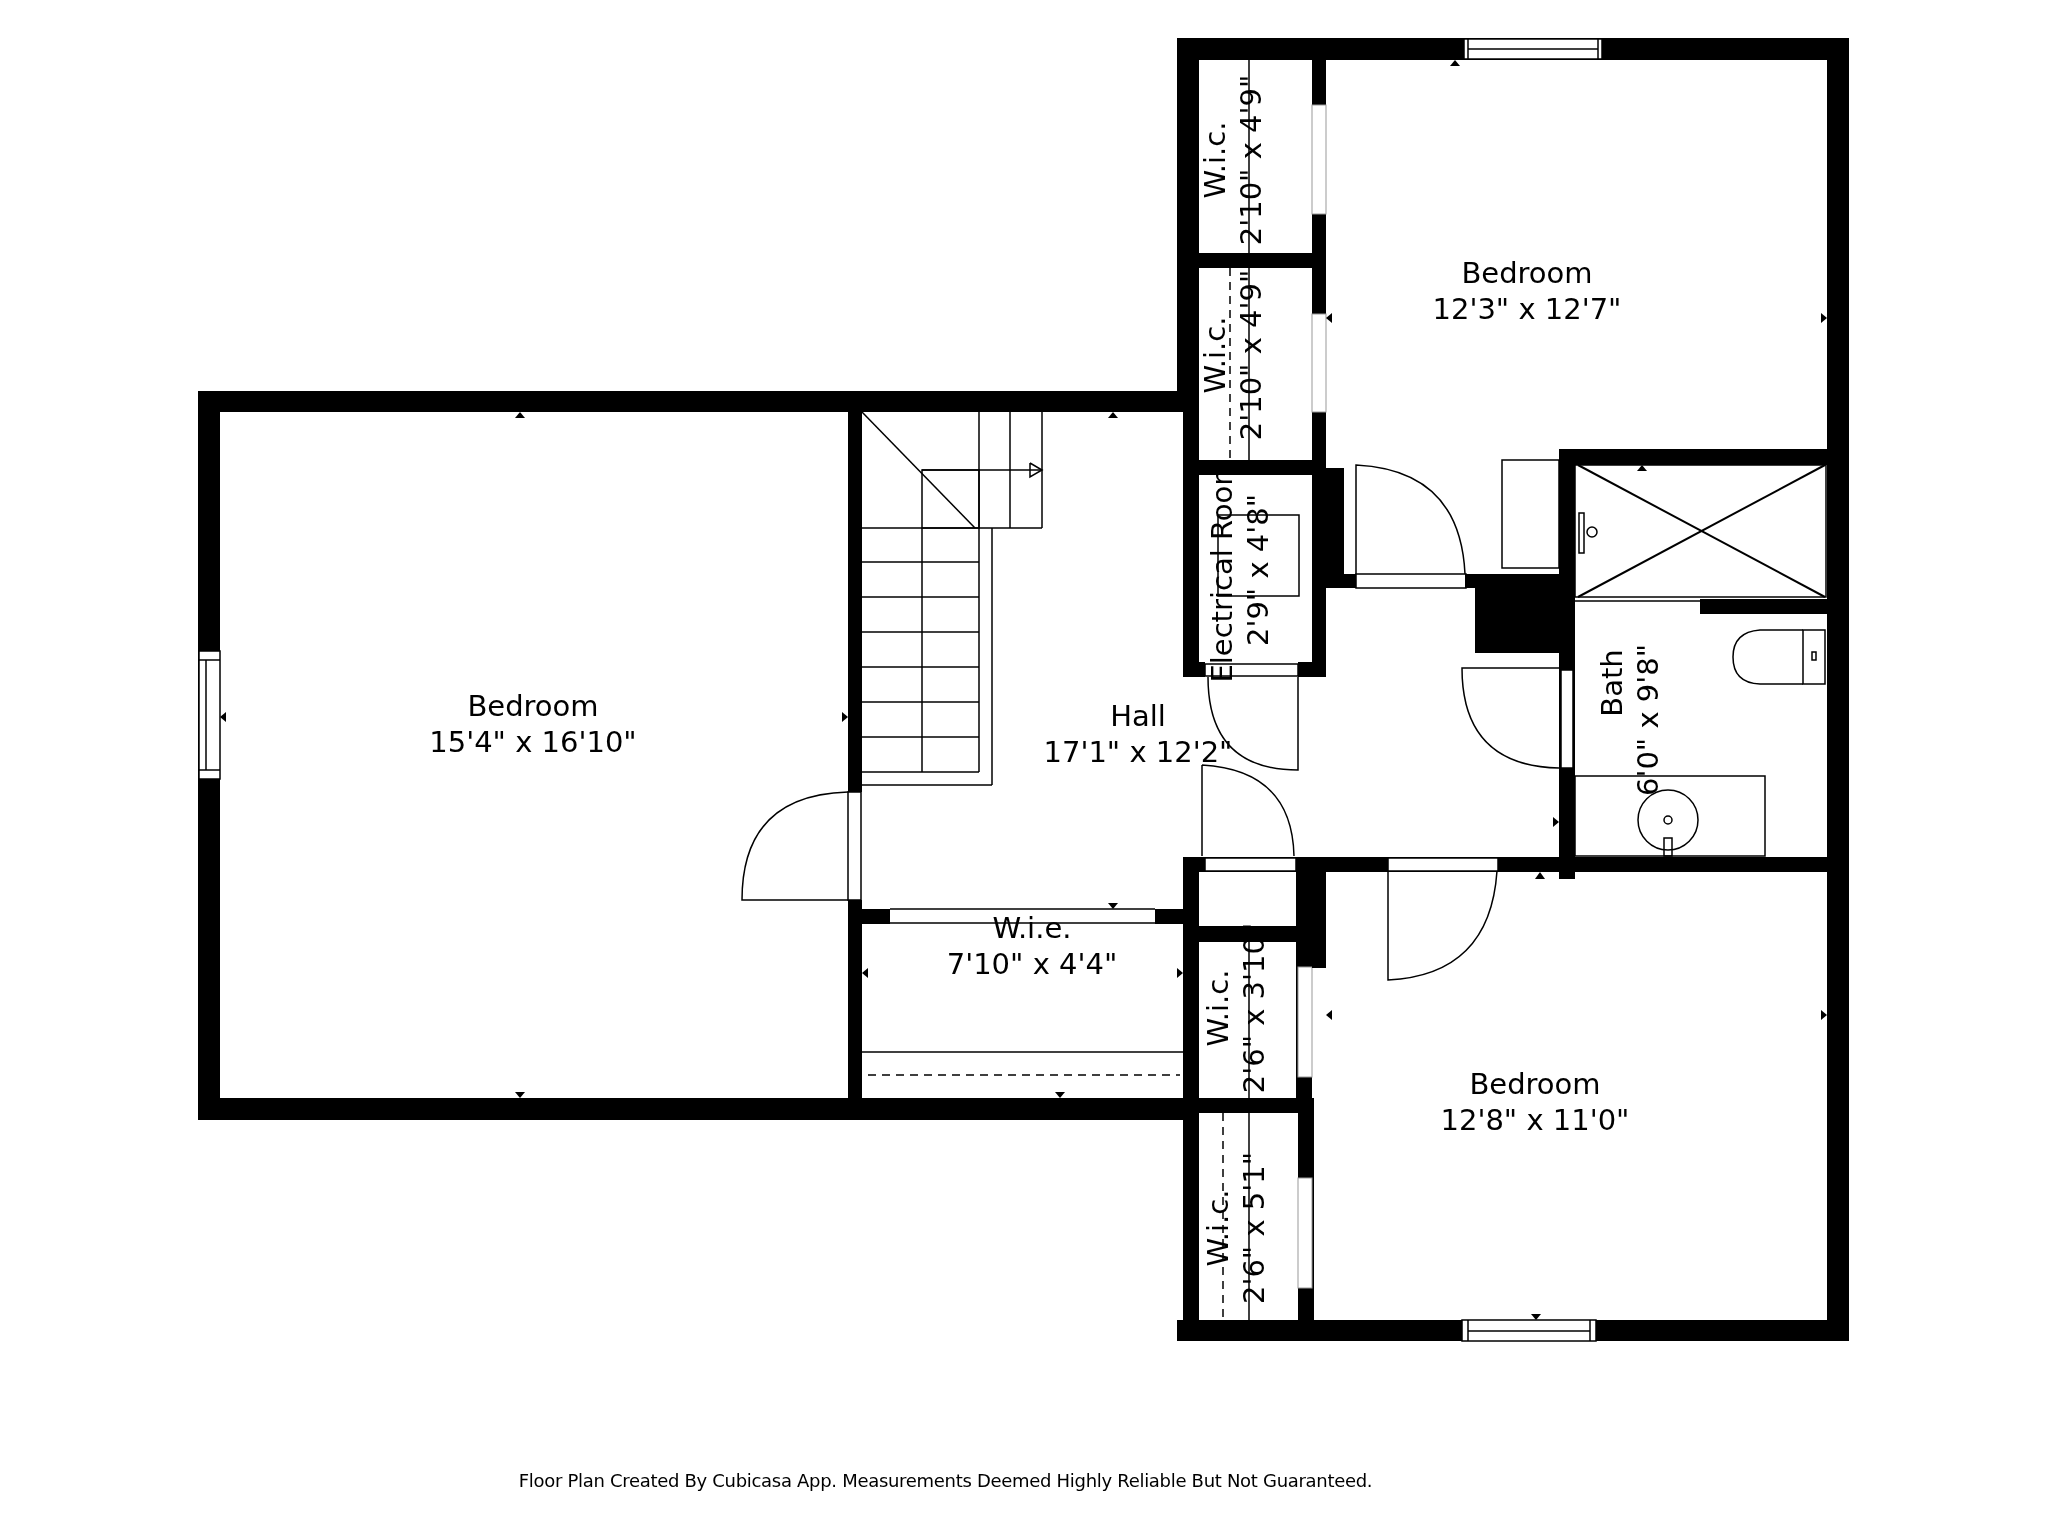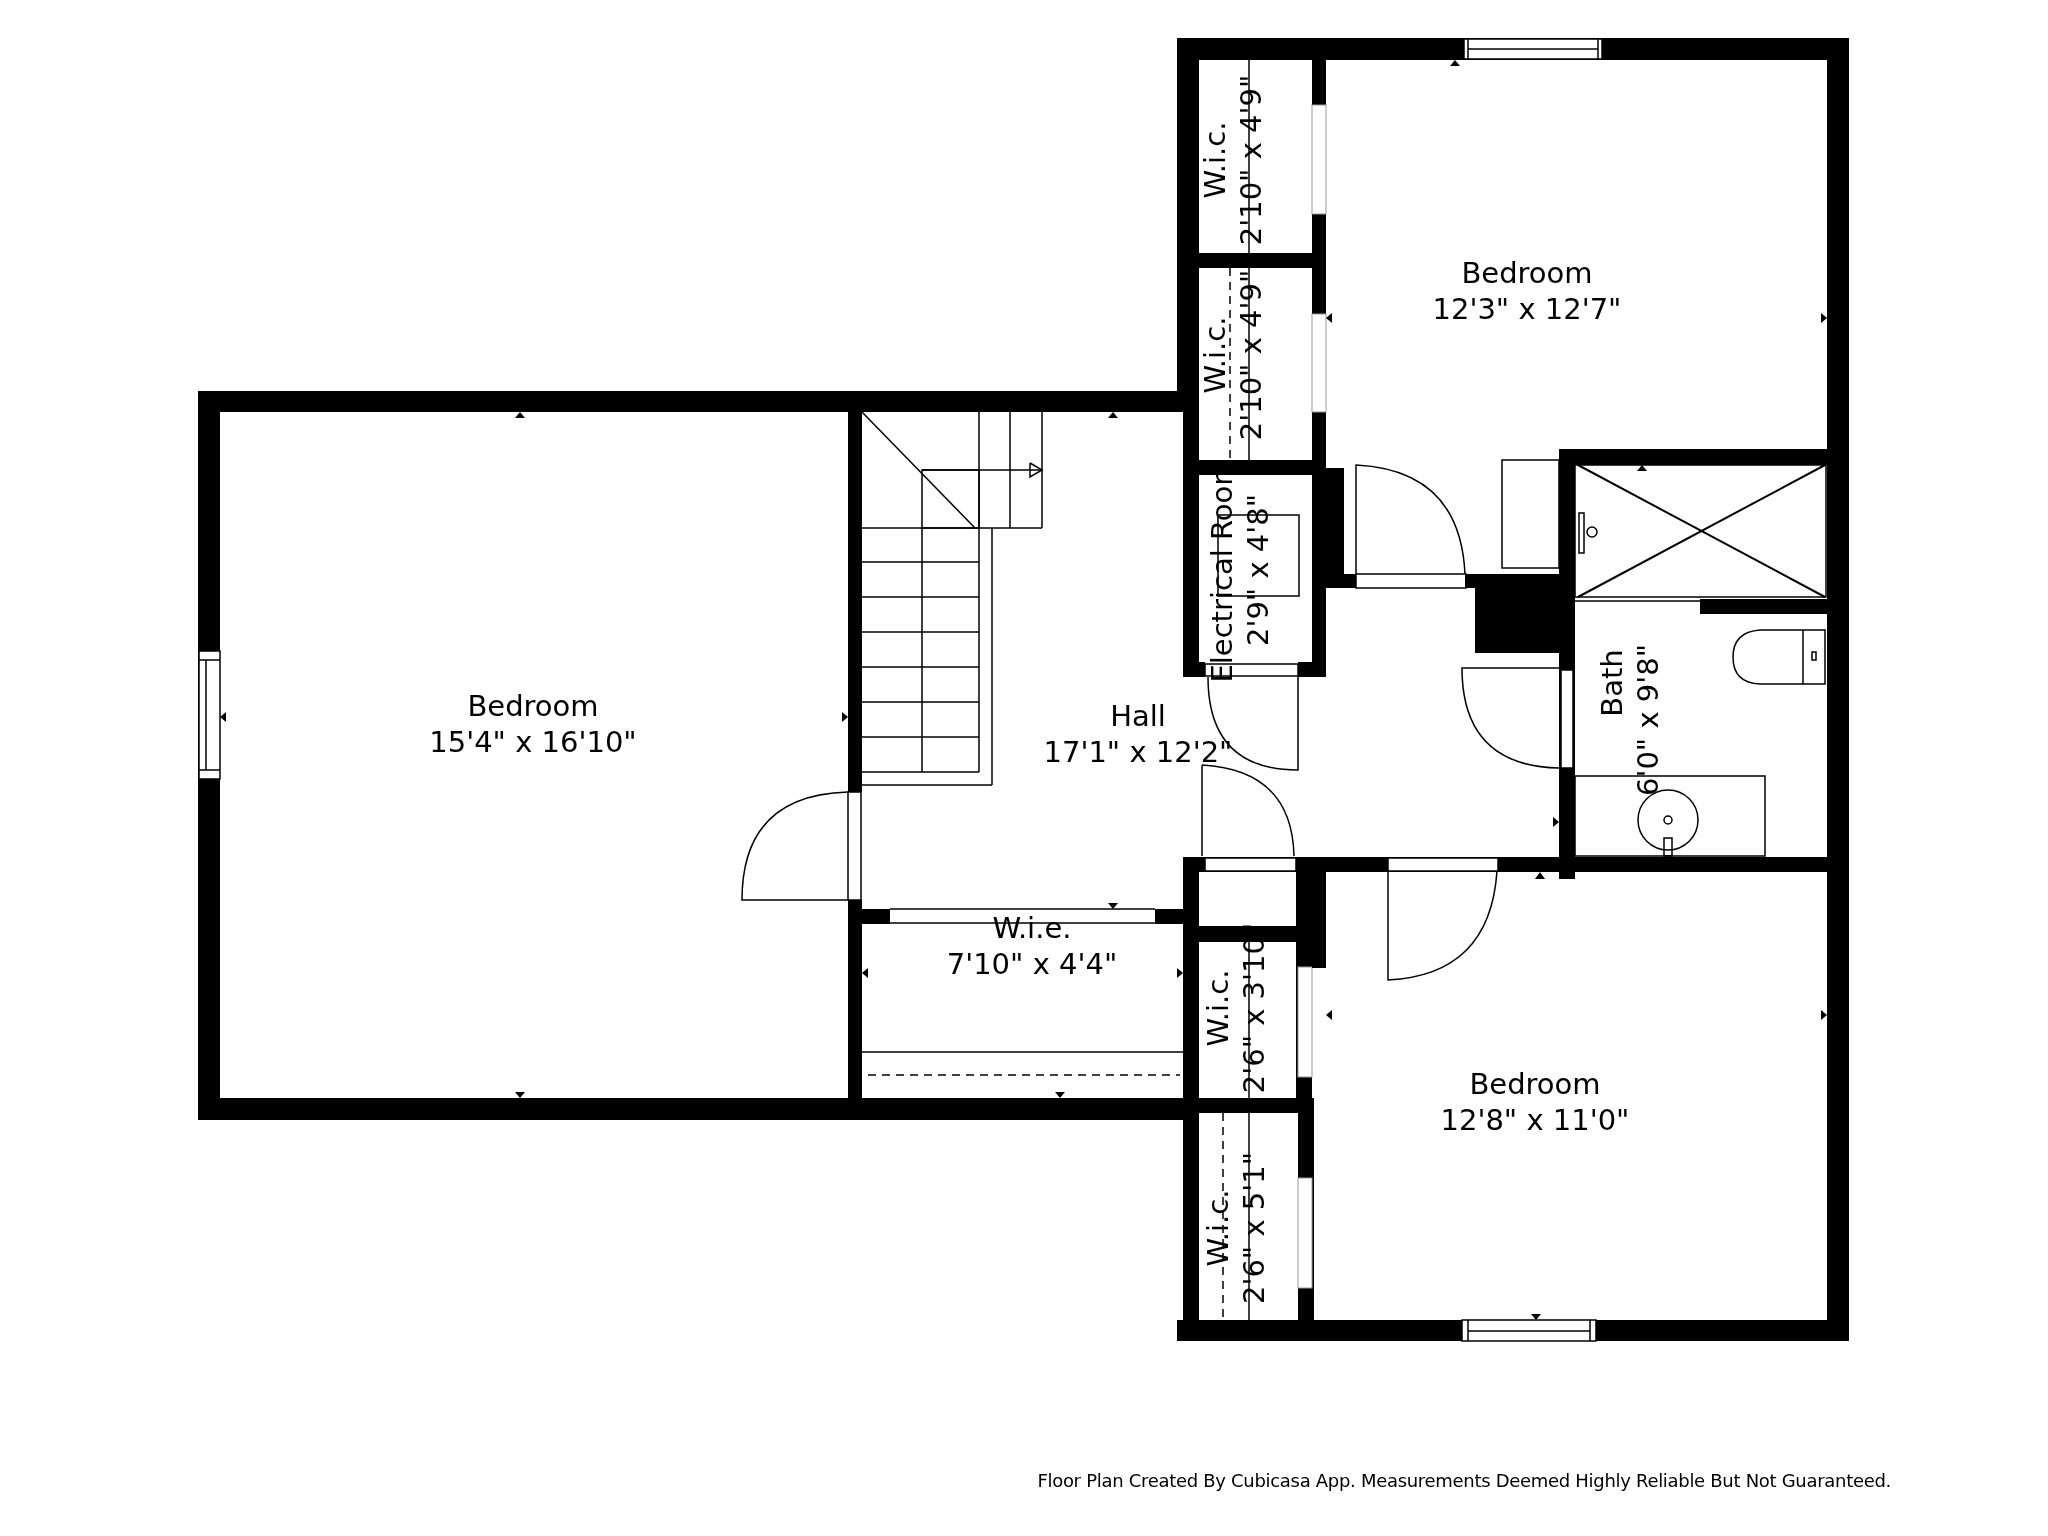--- a/index.html
+++ b/index.html
@@ -5,21 +5,21 @@
   html, body { margin:0; padding:0; background:#ffffff; }
   body { width:2048px; height:1536px; position:relative; overflow:hidden; font-family:"DejaVu Sans", sans-serif; }
   #plan { position:absolute; left:0; top:0; width:2048px; height:1536px; }
   .wall { fill:#000; }
   .thin { fill:none; stroke:#000; stroke-width:2; }
   .thin1 { fill:none; stroke:#000; stroke-width:1.5; }
   .dash { fill:none; stroke:#000; stroke-width:1.5; stroke-dasharray:8 6; }
   .gap { fill:#fff; stroke:#999; stroke-width:1; }
   .win { fill:#fff; stroke:#000; stroke-width:1.5; }
   .lblc { font-family:"DejaVu Sans", sans-serif; font-size:29px; fill:#000; text-anchor:middle; }
-  .footer { position:absolute; left:0; width:1891px; top:1470px; text-align:right; font-family:"DejaVu Sans", sans-serif; font-size:18px; color:#000; letter-spacing:-0.3px; }
+  .footer { position:absolute; left:0; width:1891px; top:1470px; text-align:center; font-family:"DejaVu Sans", sans-serif; font-size:18px; color:#000; letter-spacing:-0.3px; }
   .tri { fill:#000; }
 </style>
 </head>
 <body>
 
 <svg id="plan" viewBox="0 0 2048 1536" xmlns="http://www.w3.org/2000/svg">
 
   <g>
     <rect class="wall" x="198" y="391" width="985" height="21"></rect>
     <rect class="wall" x="198" y="391" width="22" height="729"></rect>

